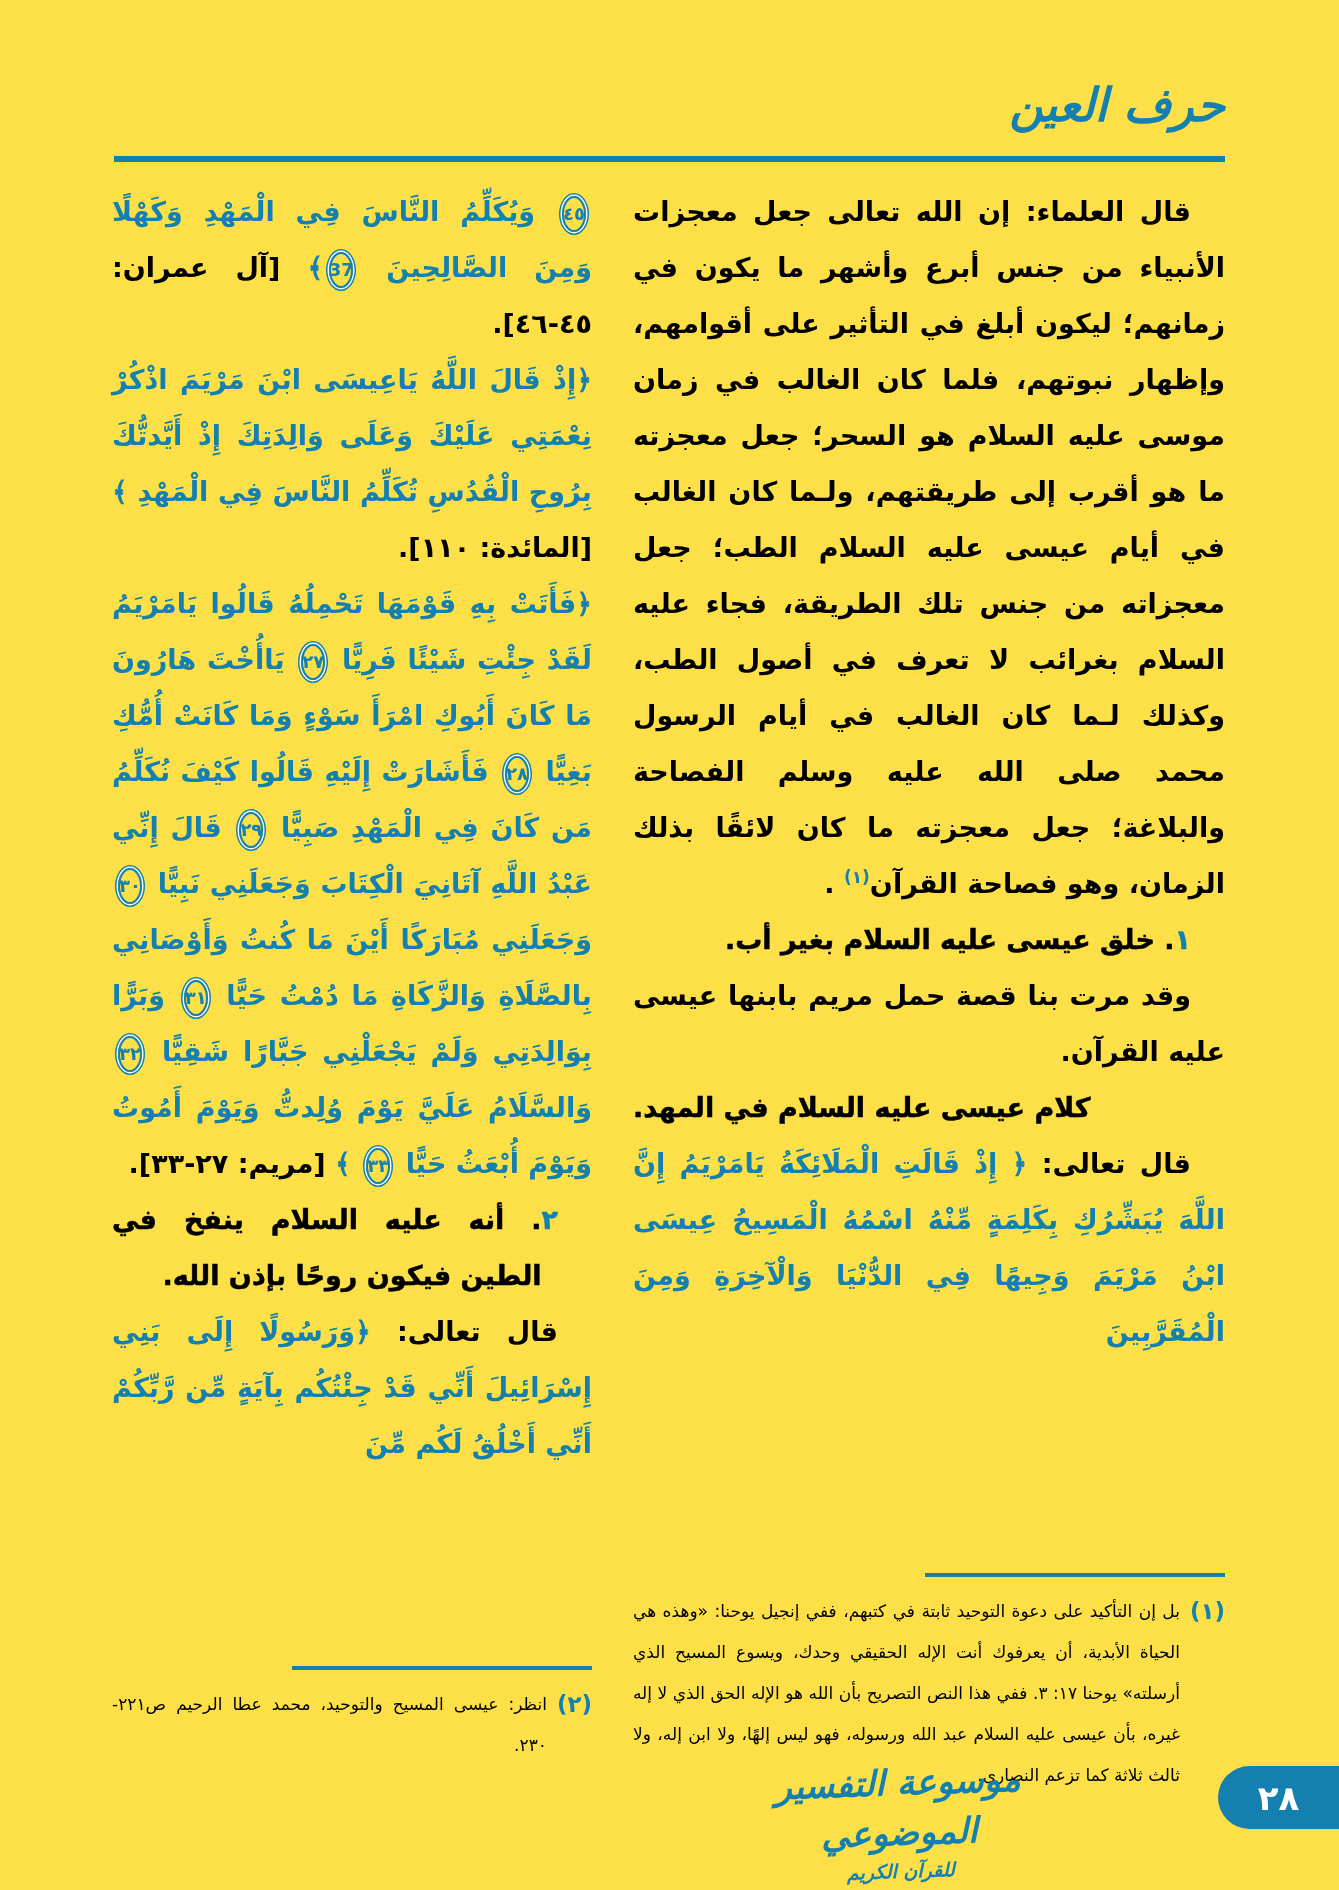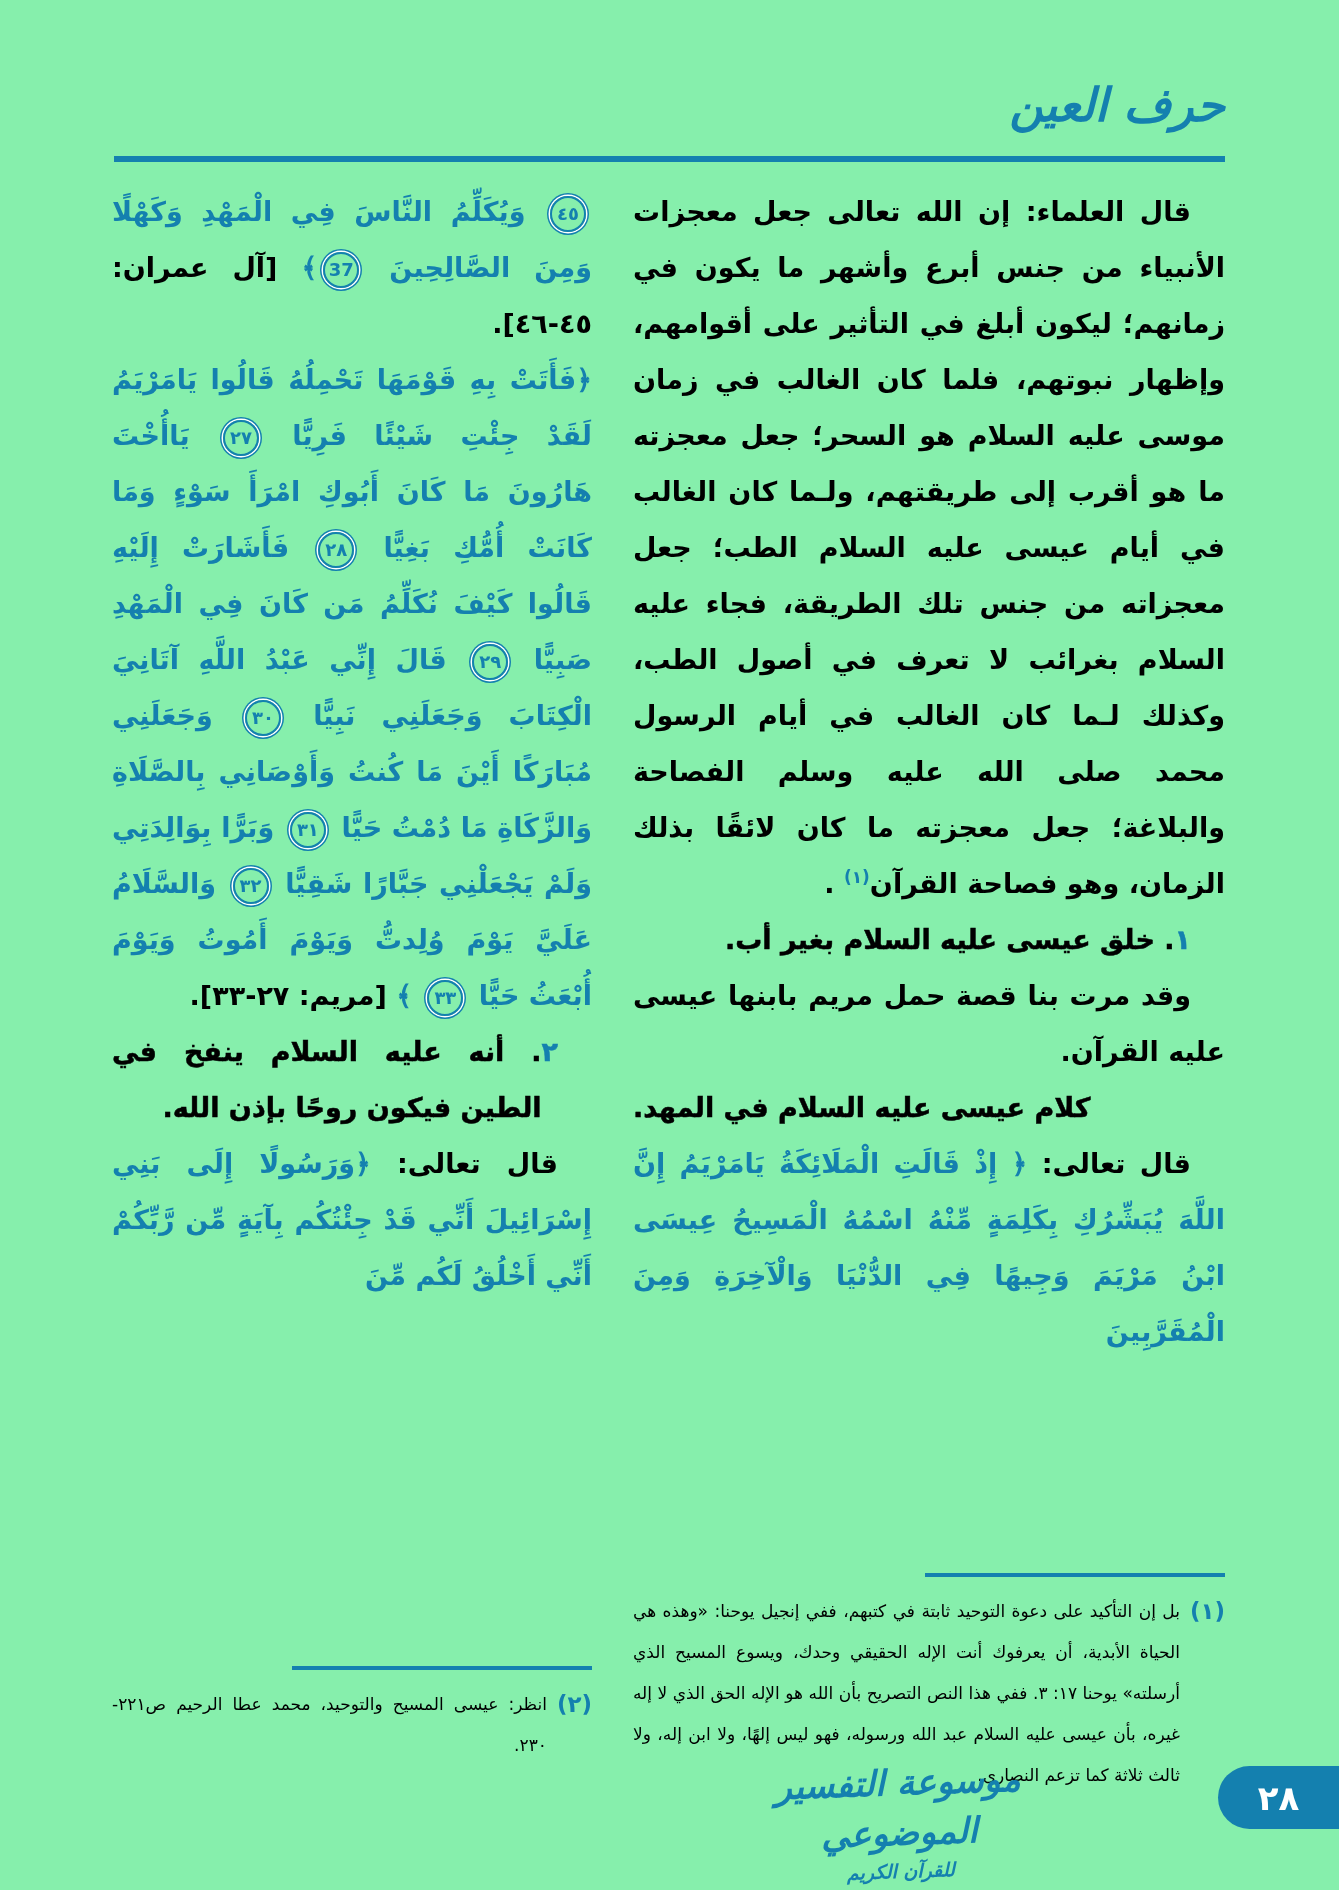--- a/index.html
+++ b/index.html
@@ -6,21 +6,21 @@
     --accent:#1480af;
     --ink:#000000;
   }
   *{box-sizing:border-box;}
   html,body{margin:0;padding:0;background:#ffffff;}
   body{
     font-family:"DejaVu Sans", sans-serif;
     width:1339px;height:1890px;overflow:hidden;
   }
   .page{
-    position:relative;width:1339px;height:1890px;background:#86efac;direction:rtl;
+    position:relative;width:1339px;height:1890px;background:#fde047;direction:rtl;
   }
   
   .chapter-title{
     position:absolute;top:78px;right:114px;
     color:var(--accent);font-size:46px;font-weight:bold;
     font-style:italic;letter-spacing:-1px;
   }
   .header-rule{
     position:absolute;top:156px;right:114px;width:1111px;height:6px;
     background:var(--accent);
@@ -40,21 +40,21 @@
   .list-item{-webkit-text-stroke:0.5px var(--ink);}
   .center-last{text-align-last:center;}
   .num-accent{color:var(--accent);-webkit-text-stroke:0.5px var(--accent);}
   .fn-ref{
     color:var(--accent);font-size:17px;font-weight:bold;
     vertical-align:super;line-height:0;
   }
   
   .ayah{
     display:inline-flex;align-items:center;justify-content:center;
-    width:36px;height:36px;border:2px solid var(--accent);border-radius:50%;
+    width:24px;height:36px;border:2px solid var(--accent);border-radius:50%;
     box-shadow:0 0 0 1.5px #ffffff,0 0 0 3px var(--accent);
     color:var(--accent);font-size:18px;font-weight:bold;
     vertical-align:middle;margin:0 6px;text-indent:0;
     -webkit-text-stroke:0 transparent;
   }
   
   .fn-block{position:absolute;bottom:0;right:0;left:0;}
   .fn-rule{height:4px;background:var(--accent);width:300px;margin-right:0;margin-bottom:14px;}
   .footnote{display:flex;gap:10px;direction:rtl;}
   .fn-marker{flex:none;color:var(--accent);font-size:23px;line-height:41px;font-weight:bold;}
@@ -101,20 +101,21 @@
       <div class="footnote">
         <span class="fn-marker">(١)</span>
         <p class="fn-text">بل إن التأكيد على دعوة التوحيد ثابتة في كتبهم، ففي إنجيل يوحنا: «وهذه هي الحياة الأبدية، أن يعرفوك أنت الإله الحقيقي وحدك، ويسوع المسيح الذي أرسلته» يوحنا ١٧: ٣. ففي هذا النص التصريح بأن الله هو الإله الحق الذي لا إله غيره، بأن عيسى عليه السلام عبد الله ورسوله، فهو ليس إلهًا، ولا ابن إله، ولا ثالث ثلاثة كما تزعم النصارى.</p>
       </div>
     </div>
   </div>
 
   <div class="col col-side">
     <p class="body"><span class="ayah">٤٥</span><span class="quran"> وَيُكَلِّمُ النَّاسَ فِي الْمَهْدِ وَكَهْلًا وَمِنَ الصَّالِحِينَ </span><span class="ayah">37</span><span class="quran">﴾ </span><span class="ref">[آل عمران: ٤٥-٤٦].</span></p>
 
+    <p class="body"><span class="quran">﴿إِذْ قَالَ اللَّهُ يَاعِيسَى ابْنَ مَرْيَمَ اذْكُرْ نِعْمَتِي عَلَيْكَ وَعَلَى وَالِدَتِكَ إِذْ أَيَّدتُّكَ بِرُوحِ الْقُدُسِ تُكَلِّمُ النَّاسَ فِي الْمَهْدِ ﴾ </span><span class="ref">[المائدة: ١١٠].</span></p>
 
     <p class="body"><span class="quran">﴿فَأَتَتْ بِهِ قَوْمَهَا تَحْمِلُهُ قَالُوا يَامَرْيَمُ لَقَدْ جِئْتِ شَيْئًا فَرِيًّا </span><span class="ayah">٢٧</span><span class="quran"> يَاأُخْتَ هَارُونَ مَا كَانَ أَبُوكِ امْرَأَ سَوْءٍ وَمَا كَانَتْ أُمُّكِ بَغِيًّا </span><span class="ayah">٢٨</span><span class="quran"> فَأَشَارَتْ إِلَيْهِ قَالُوا كَيْفَ نُكَلِّمُ مَن كَانَ فِي الْمَهْدِ صَبِيًّا </span><span class="ayah">٢٩</span><span class="quran"> قَالَ إِنِّي عَبْدُ اللَّهِ آتَانِيَ الْكِتَابَ وَجَعَلَنِي نَبِيًّا </span><span class="ayah">٣٠</span><span class="quran"> وَجَعَلَنِي مُبَارَكًا أَيْنَ مَا كُنتُ وَأَوْصَانِي بِالصَّلَاةِ وَالزَّكَاةِ مَا دُمْتُ حَيًّا </span><span class="ayah">٣١</span><span class="quran"> وَبَرًّا بِوَالِدَتِي وَلَمْ يَجْعَلْنِي جَبَّارًا شَقِيًّا </span><span class="ayah">٣٢</span><span class="quran"> وَالسَّلَامُ عَلَيَّ يَوْمَ وُلِدتُّ وَيَوْمَ أَمُوتُ وَيَوْمَ أُبْعَثُ حَيًّا </span><span class="ayah">٣٣</span><span class="quran"> ﴾ </span><span class="ref">[مريم: ٢٧-٣٣].</span></p>
 
 
     <p class="body indent list-item center-last"><span class="num-accent">٢</span><span>. </span><span>أنه عليه السلام ينفخ في الطين فيكون روحًا بإذن الله.</span></p>
 
     <p class="body indent"><span>قال تعالى: </span><span class="quran">﴿وَرَسُولًا إِلَى بَنِي إِسْرَائِيلَ أَنِّي قَدْ جِئْتُكُم بِآيَةٍ مِّن رَّبِّكُمْ أَنِّي أَخْلُقُ لَكُم مِّنَ</span></p>
 
     <div class="fn-block">
       <div class="fn-rule"></div>

